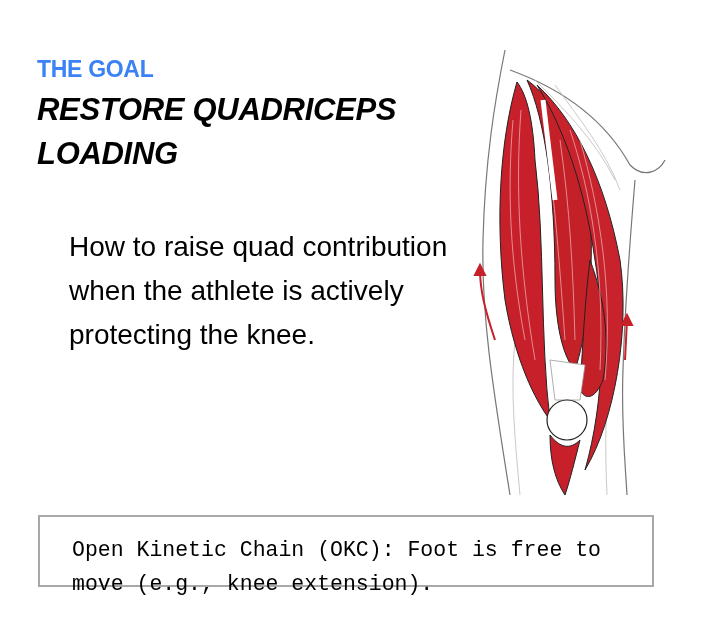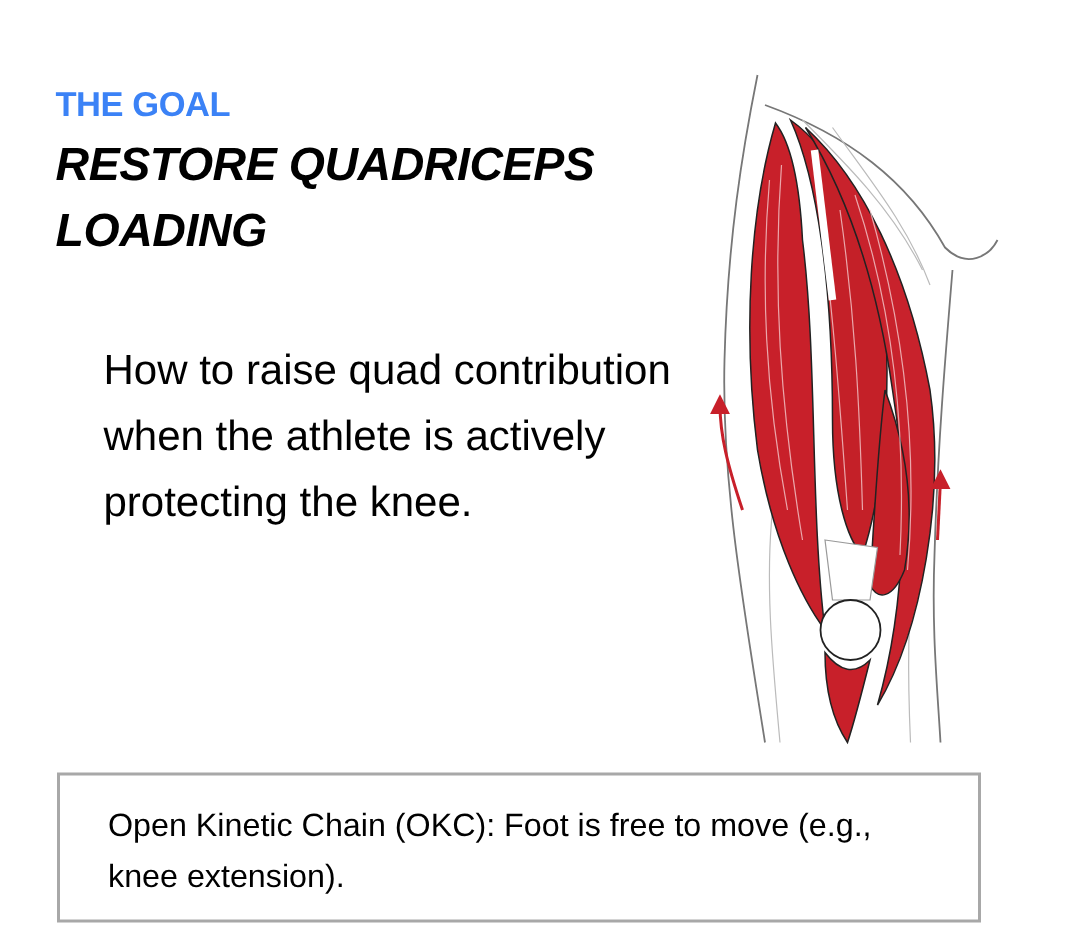--- a/index.html
+++ b/index.html
@@ -5,22 +5,22 @@
   html, body { margin:0; padding:0; background:#ffffff; }
   body { width:718px; height:628px; position:relative; overflow:hidden;
          font-family:"Liberation Sans", sans-serif; color:#000; }
   .eyebrow { position:absolute; left:37px; top:56px; font-size:23px; font-weight:bold;
              letter-spacing:-0.3px; }
   .title { position:absolute; left:37px; top:88px; font-size:31px; font-weight:bold;
            line-height:44px; letter-spacing:-0.3px; width:460px;font-style:italic; }
   .body-text { position:absolute; left:37px; top:225px; font-size:28px; line-height:44px;
                width:380px;margin-left:32px; }
   .illus { position:absolute; left:455px; top:40px; width:230px; height:460px; }
-  .note { position:absolute; left:38px; top:515px; width:616px; height:100px;
-          border:2px solid #a8a8a8; box-sizing:border-box; }
+  .note { position:absolute; left:38px; top:515px; width:616px; height:72px;
+          border:2px solid #a8a8a8; box-sizing:border-box;font-family:Liberation Mono, monospace; }
   .note-text { position:absolute; left:32px; top:16px; right:40px; font-size:21.5px;
                line-height:34px; }
 </style>
 </head>
 <body>
 
 <div class="eyebrow" style="color:#3b82f6">THE GOAL</div>
 <div class="title">RESTORE QUADRICEPS LOADING</div>
 <div class="body-text">How to raise quad contribution when the athlete is actively protecting the knee.</div>
 

